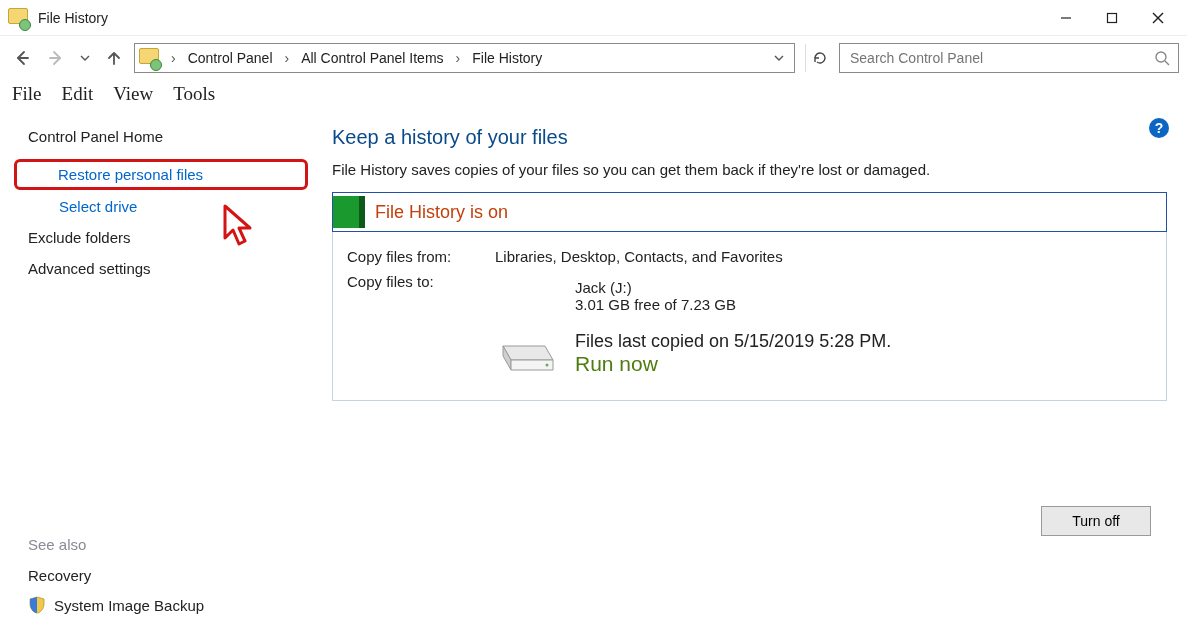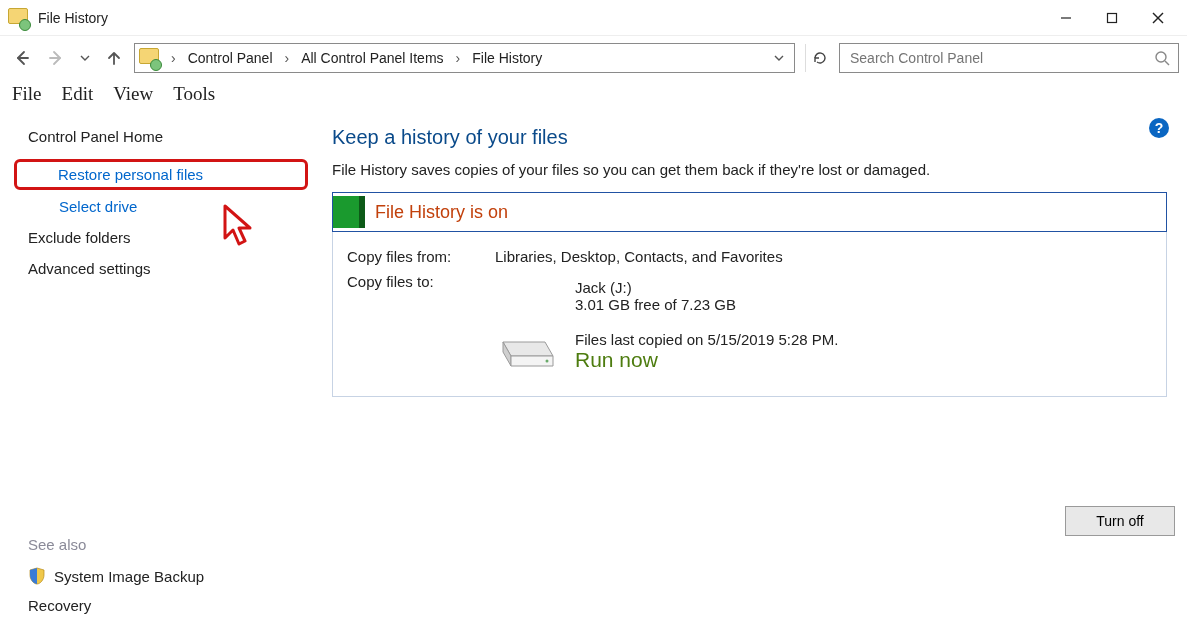--- a/index.html
+++ b/index.html
@@ -178,25 +178,25 @@
     border: 1px solid #c7d3e4;
     border-top: none;
     padding: 16px 14px;
   }
   .detail-row { display: flex; margin-bottom: 8px; }
   .detail-label { width: 148px; font-size: 15px; }
   .detail-value { font-size: 15px; }
   .drive-block { display: flex; align-items: flex-end; gap: 18px; margin-top: 6px; }
   .drive-icon { width: 62px; height: 40px; }
   .drive-info { font-size: 15px; }
-  .copy-status { margin-top: 18px; font-size: 15px; }
+  .copy-status { margin-top: 18px; font-size: 18px; }
   .run-now { color: #4d7c0f; text-decoration: none; font-size: 21px; }
   .turn-off-btn {
     position: absolute;
-    right: 12px;
+    right: 36px;
     bottom: 100px;
     width: 110px; height: 30px;
     border: 1px solid #9a9a9a;
     background: #e8e8e8;
     font: inherit;
     font-size: 14px;
   }
   .cursor-overlay {
     position: absolute;
     left: 222px;
@@ -322,30 +322,30 @@
       <a href="#" class="link" style="margin-bottom:0;">Restore personal files</a>
     </div>
 
     <a href="#" class="link">Select drive</a>
     <span class="plain">Exclude folders</span>
     <span class="plain">Advanced settings</span>
 
     <div class="sidebar-bottom">
       <div class="see-also">See also</div>
       <div class="see-also-item">
+        <span>Recovery</span>
+      </div>
+      <div class="see-also-item">
         <span class="shield-icon">
           <svg width="18" height="18" viewBox="0 0 18 18">
               <path d="M9 1 L16 3 V8 C16 13 12 17 9 17 C6 17 2 13 2 8 V3 Z" fill="#f0c84a" stroke="#b58a1a" stroke-width="0.7"></path>
               <path d="M9 1 L9 17 C6 17 2 13 2 8 V3 Z" fill="#3a7bd5"></path>
             </svg>
         </span>
         <span>System Image Backup</span>
-      </div>
-      <div class="see-also-item">
-        <span>Recovery</span>
       </div>
     </div>
 
     <div class="cursor-overlay">
       <svg width="36" height="46" viewBox="0 0 36 46">
         <path d="M3 2 L3 34 L11 26 L17 40 L23 37 L17 24 L28 24 Z" fill="#fff" stroke="#d21414" stroke-width="3" stroke-linejoin="round"></path>
       </svg>
     </div>
   </div>
 

